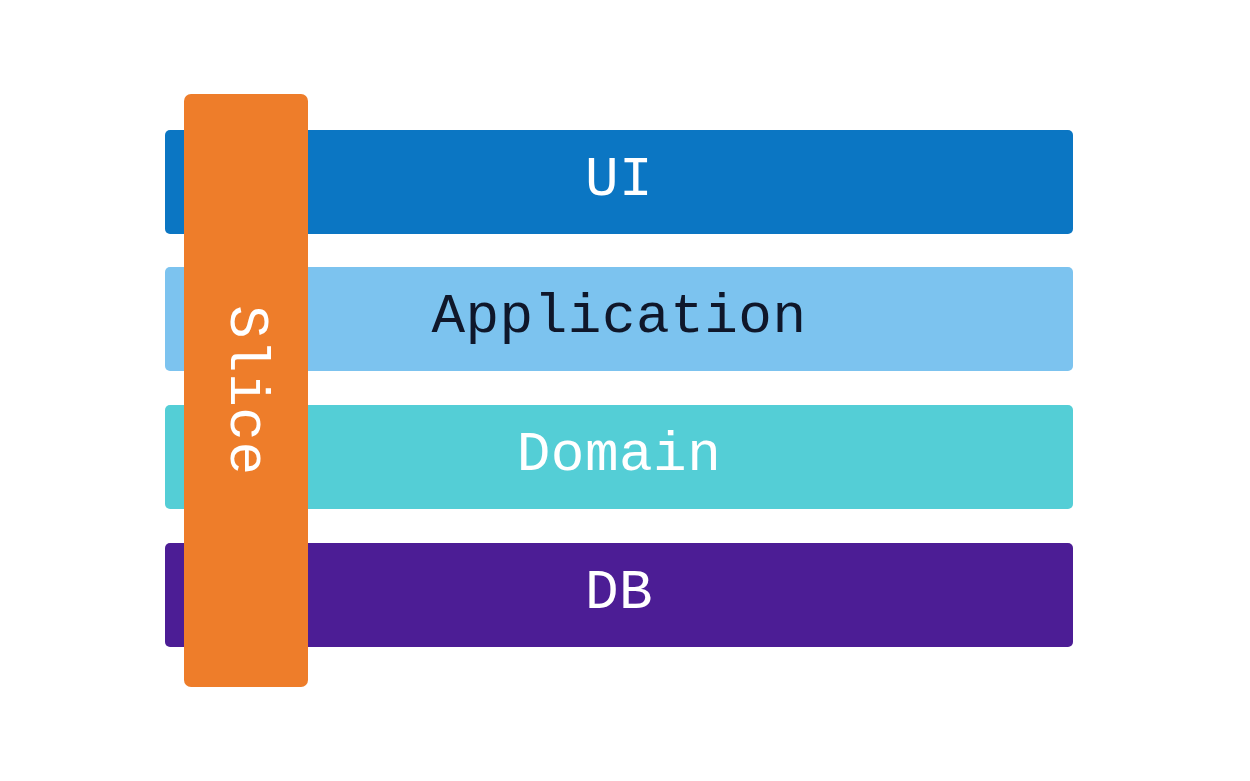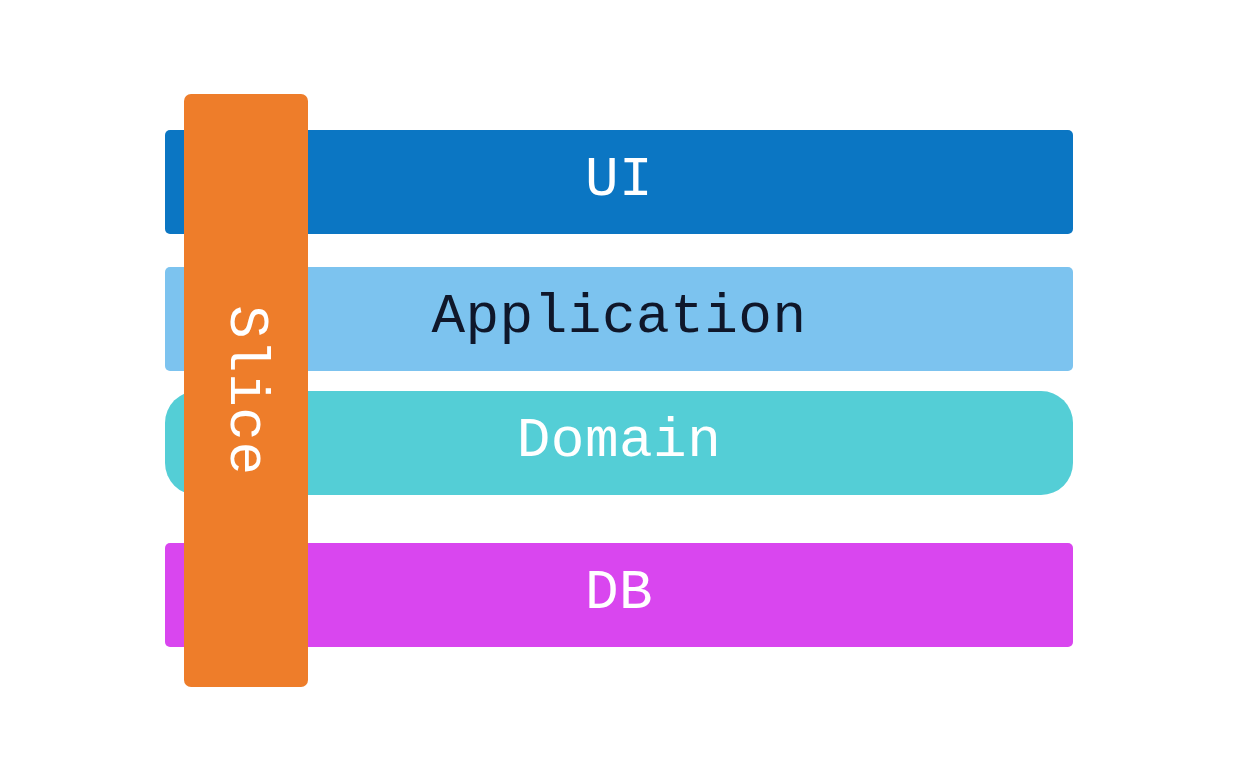--- a/index.html
+++ b/index.html
@@ -20,21 +20,21 @@
     width: 908px;
     height: 104px;
     border-radius: 5px;
     display: flex;
     align-items: center;
     justify-content: center;
     z-index: 1;
   }
   .layer-ui      { top: 130px; }
   .layer-app     { top: 267px; }
-  .layer-domain  { top: 391px; border-radius: 32px; }
+  .layer-domain  { top: 405px; }
   .layer-db      { top: 543px; }
   .layer-label {
     font-size: 56px;
     font-weight: 400;
     letter-spacing: 0.5px;
     line-height: 1;
     padding-bottom: 4px;
   }
   .slice {
     position: absolute;
@@ -67,21 +67,21 @@
   </div>
 
   <div class="layer layer-app" style="background-color: rgb(124, 195, 239);">
     <span class="layer-label" style="color: #0f172a;">Application</span>
   </div>
 
   <div class="layer layer-domain" style="background-color: rgb(84, 206, 214);">
     <span class="layer-label" style="color: rgb(255, 255, 255);">Domain</span>
   </div>
 
-  <div class="layer layer-db" style="background-color: #d946ef;">
+  <div class="layer layer-db" style="background-color: #4c1d95;">
     <span class="layer-label" style="color: rgb(255, 255, 255);">DB</span>
   </div>
 
   <div class="slice" style="background-color: rgb(238, 125, 42);">
     <span class="slice-label" style="color: rgb(255, 255, 255);">Slice</span>
   </div>
 
 </div>
 
 </body></html>

